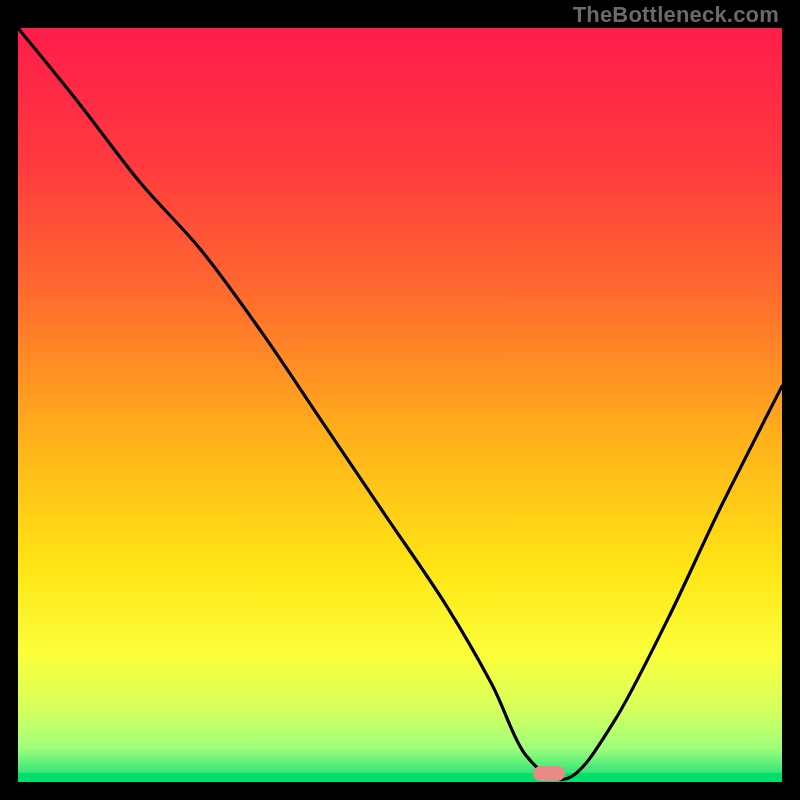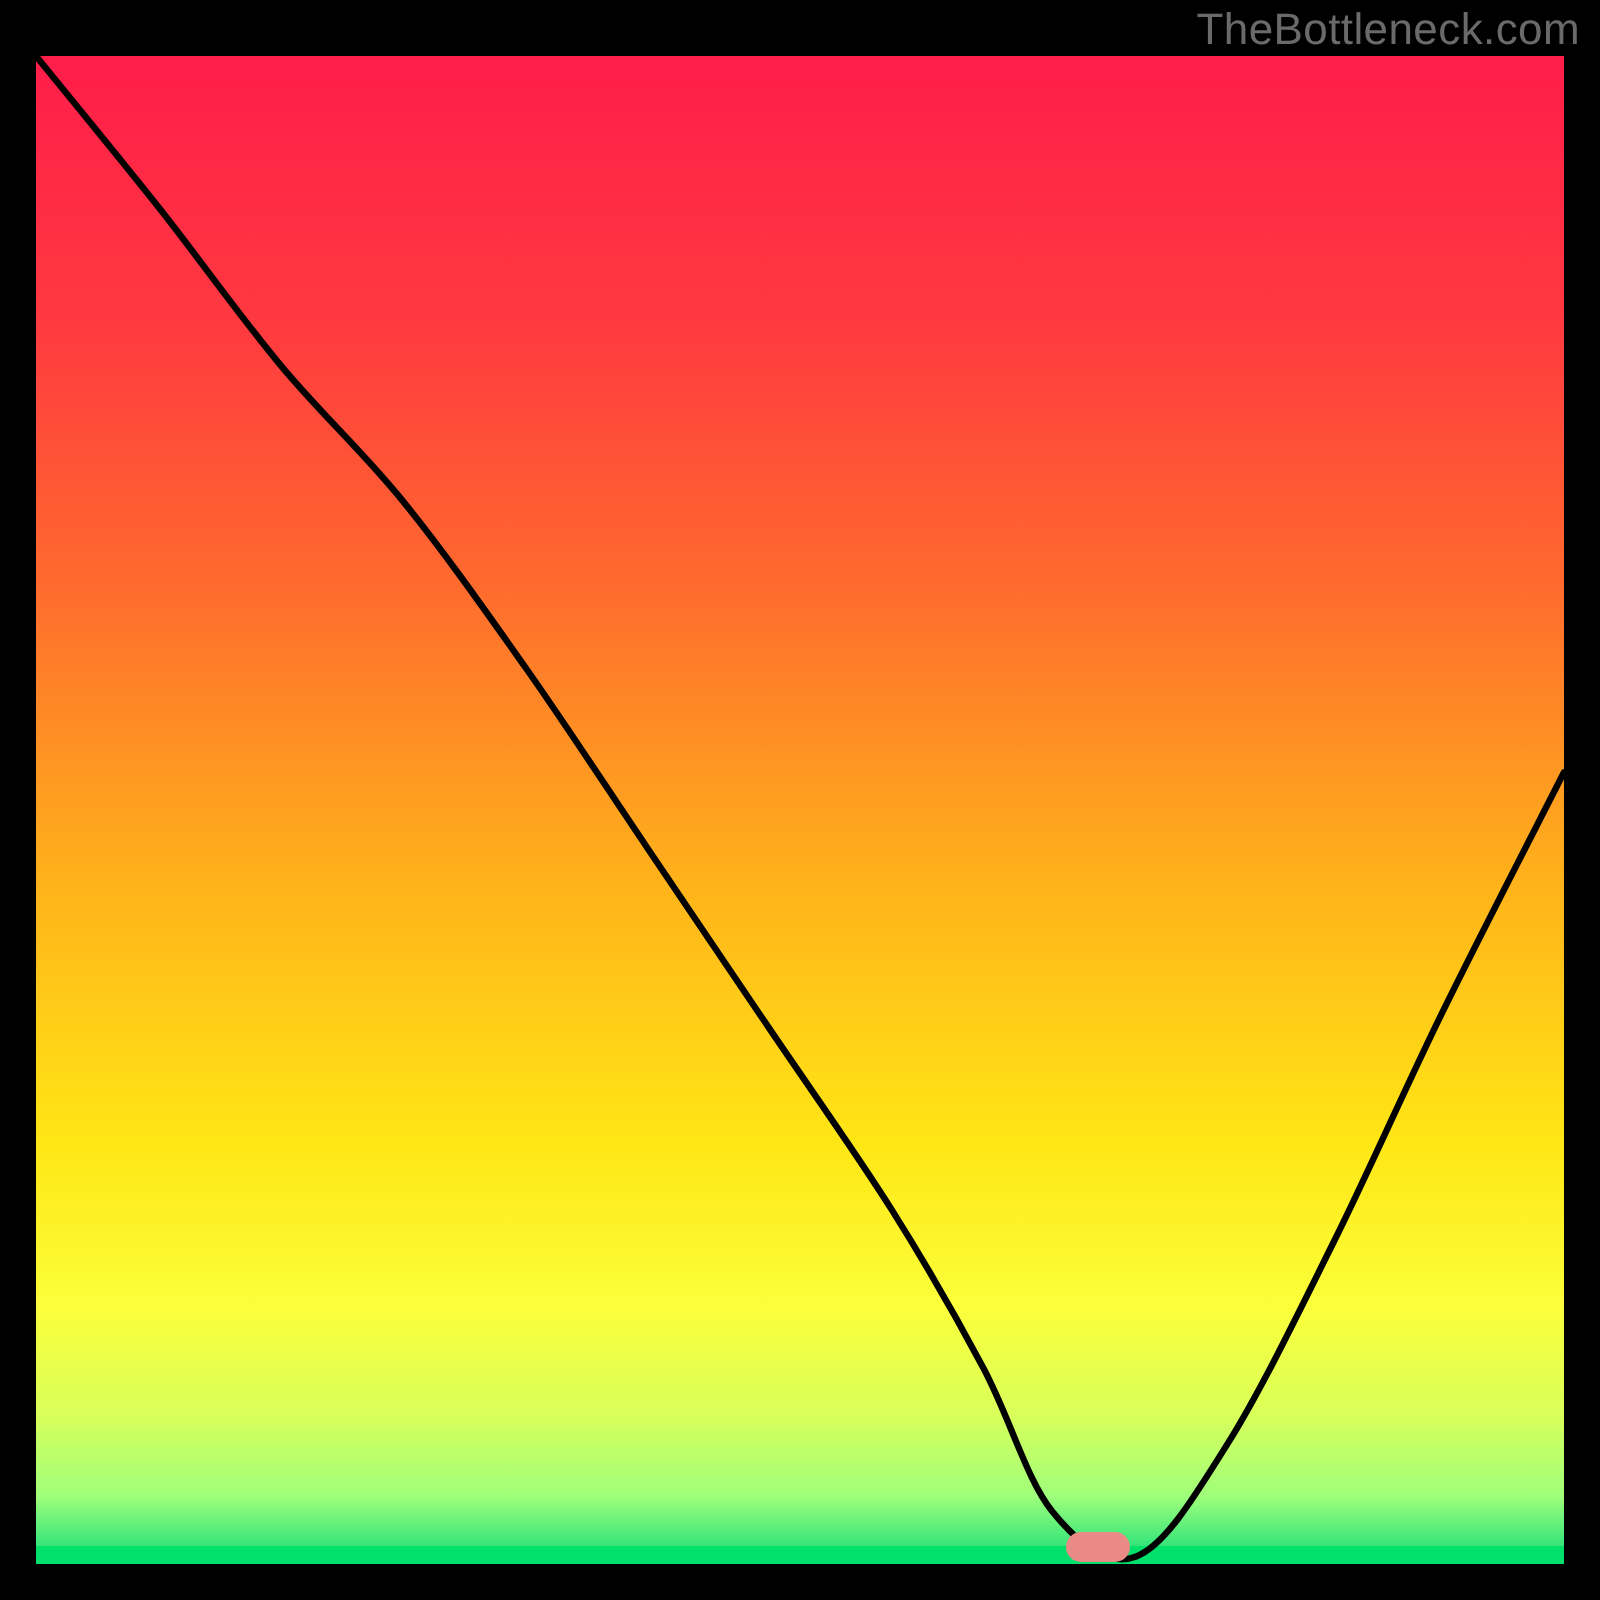--- a/index.html
+++ b/index.html
@@ -13,24 +13,24 @@
   }
   .frame {
     position: relative;
     width: 800px;
     height: 800px;
     background: #000;
   }
   .watermark {
     position: absolute;
     top: 2px;
-    right: 10px;
+    right: 21px;
     color: #6a6a6a;
     font-size: 22px;
-    font-weight: 400;
+    font-weight: 700;
     letter-spacing: 0.2px;
     z-index: 5;
   }
   .plot {
     position: absolute;
     left: 18px;
     top: 28px;
     width: 764px;
     height: 754px;
     background: #000;

